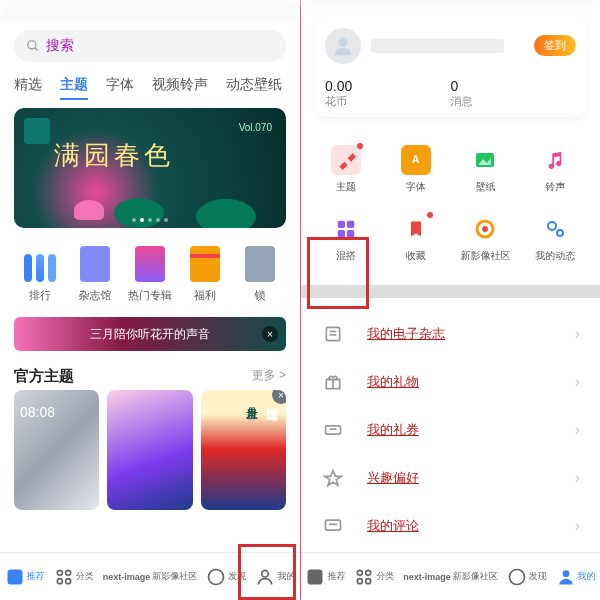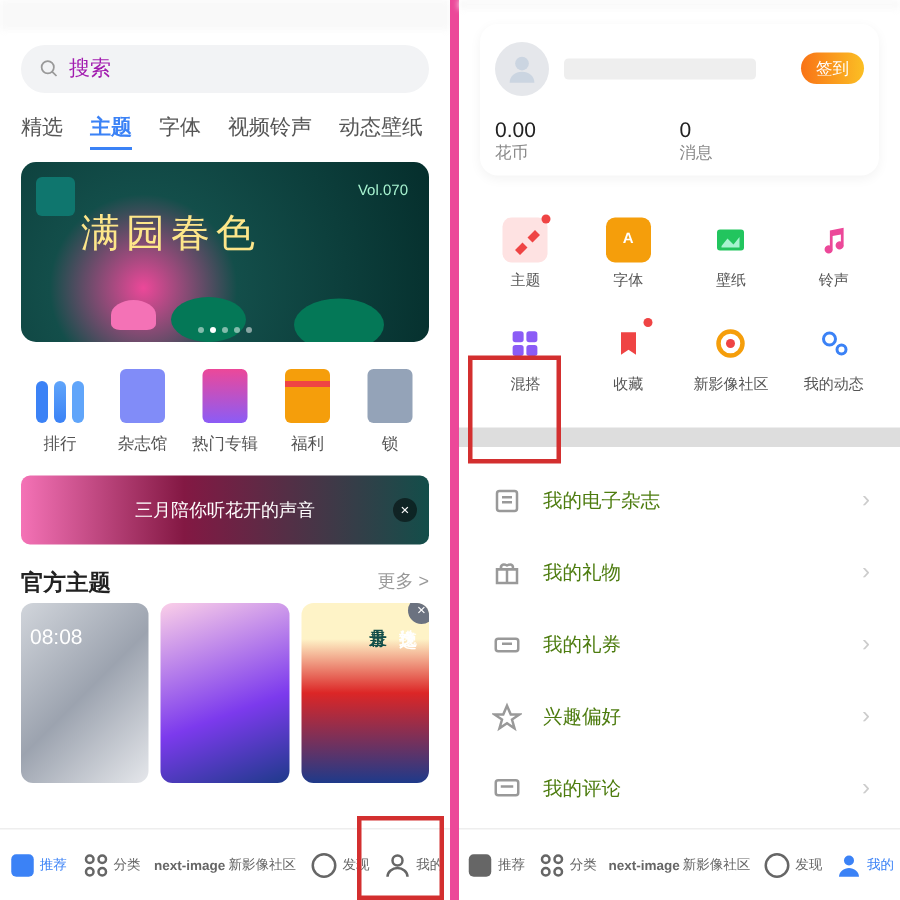--- a/index.html
+++ b/index.html
@@ -1,18 +1,18 @@
 <!DOCTYPE html>
 <html><head>
 <meta charset="utf-8">
 <style>
 * { margin:0; padding:0; box-sizing:border-box; font-family:-apple-system,Arial,"PingFang SC","Microsoft YaHei",sans-serif; }
 body { background:#f5f5f5; width:600px; height:600px; display:flex; overflow:hidden; }
 .screen { width:300px; height:600px; background:#fff; position:relative; display:flex; flex-direction:column; }
-.screen + .screen { border-left:6px solid #ec4899; }
+.screen + .screen { border-left:1px solid #ec4899; }
 
 
 .topbar { height:20px; background:#f9f9f9; filter:blur(2px); }
 
 
 .search { margin:10px 14px 8px; background:#f2f3f5; border-radius:16px; height:32px; display:flex; align-items:center; padding:0 12px; color:#a21caf; }
 .search svg { margin-right:6px; }
 .search-text { font-size:14px; }
 
 
@@ -39,21 +39,21 @@
 .cat { display:flex; flex-direction:column; align-items:center; gap:6px; font-size:11px; color:#555; width:52px; }
 .cat-ic { width:30px; height:36px; border-radius:4px; }
 .ic-rank { background:linear-gradient(#60a5fa,#3b82f6); width:8px; box-shadow:12px 0 #60a5fa,-12px 0 #3b82f6; height:28px; margin-top:8px; }
 .ic-mag { background:#818cf8; }
 .ic-hot { background:linear-gradient(#ec4899,#8b5cf6); }
 .ic-gift { background:#f59e0b; position:relative; }
 .ic-gift::before { content:""; position:absolute; top:8px; left:0; right:0; height:4px; background:#ef4444; }
 .ic-more { background:#94a3b8; }
 
 
-.mini-b { margin:4px 14px 12px; height:46px; border-radius:6px; background:linear-gradient(90deg,#f472b6,#831843 40%,#134e4a); position:relative; color:#fff; font-size:12px; display:flex; align-items:center; padding:0 10px;text-decoration:underline; }
+.mini-b { margin:4px 14px 12px; height:34px; border-radius:6px; background:linear-gradient(90deg,#f472b6,#831843 40%,#134e4a); position:relative; color:#fff; font-size:12px; display:flex; align-items:center; padding:0 10px;text-decoration:underline; }
 .mini-b .mb-text { position:absolute; left:50%; transform:translateX(-50%); }
 .mini-close { position:absolute; right:8px; width:16px; height:16px; background:rgba(0,0,0,.5); border-radius:50%; color:#fff; display:flex; align-items:center; justify-content:center; font-size:10px; }
 
 
 .sec-head { display:flex; justify-content:space-between; padding:4px 14px 4px; font-size:15px; font-weight:600; color:#222; }
 .sec-more { color:#999; font-size:12px; font-weight:400; }
 
 
 .theme-row { display:flex; gap:8px; padding:0 14px; }
 .tcard { flex:1; height:120px; border-radius:8px; background:#e5e7eb; position:relative; overflow:hidden; }
@@ -86,21 +86,21 @@
 .ustat-lbl { font-size:11px; color:#888; }
 
 
 .grid8 { display:flex; flex-wrap:wrap; padding:8px 10px 4px; }
 .gitem { width:25%; display:flex; flex-direction:column; align-items:center; gap:5px; padding:10px 0; font-size:10px; color:#555; position:relative; }
 .gic { width:30px; height:30px; display:flex; align-items:center; justify-content:center; border-radius:6px; }
 .rdot { position:absolute; width:6px; height:6px; background:#ef4444; border-radius:50%; top:8px; right:18px; }
 
 .blank-sec { margin:8px 0; height:44px; background:#ddd; }
 .list { padding:4px 0 50px; }
-.litem { display:flex; align-items:center; gap:14px; padding:14px 22px; font-size:13px; color:#4d7c0f; position:relative; }
+.litem { display:flex; align-items:center; gap:24px; padding:14px 22px; font-size:13px; color:#b91c1c; position:relative;text-decoration:underline; }
 .litem::after { content:"›"; position:absolute; right:20px; color:#ccc; font-size:16px; }
 .lic { width:20px; height:20px; color:#999; }
 </style>
 </head>
 <body>
 
 <div class="screen">
   <div class="topbar"></div>
 
   <div class="search">

